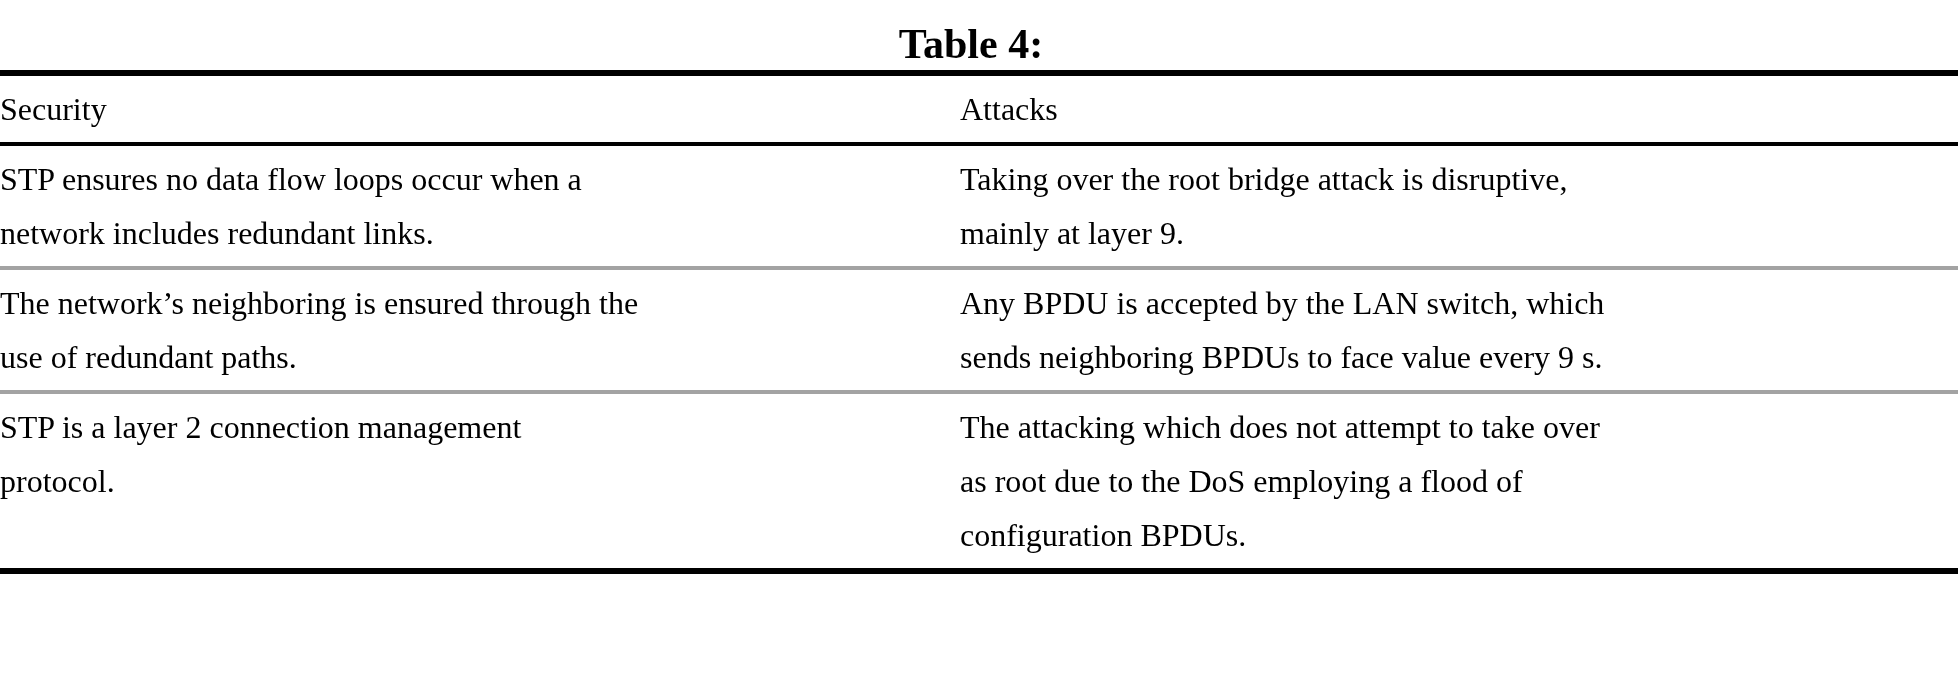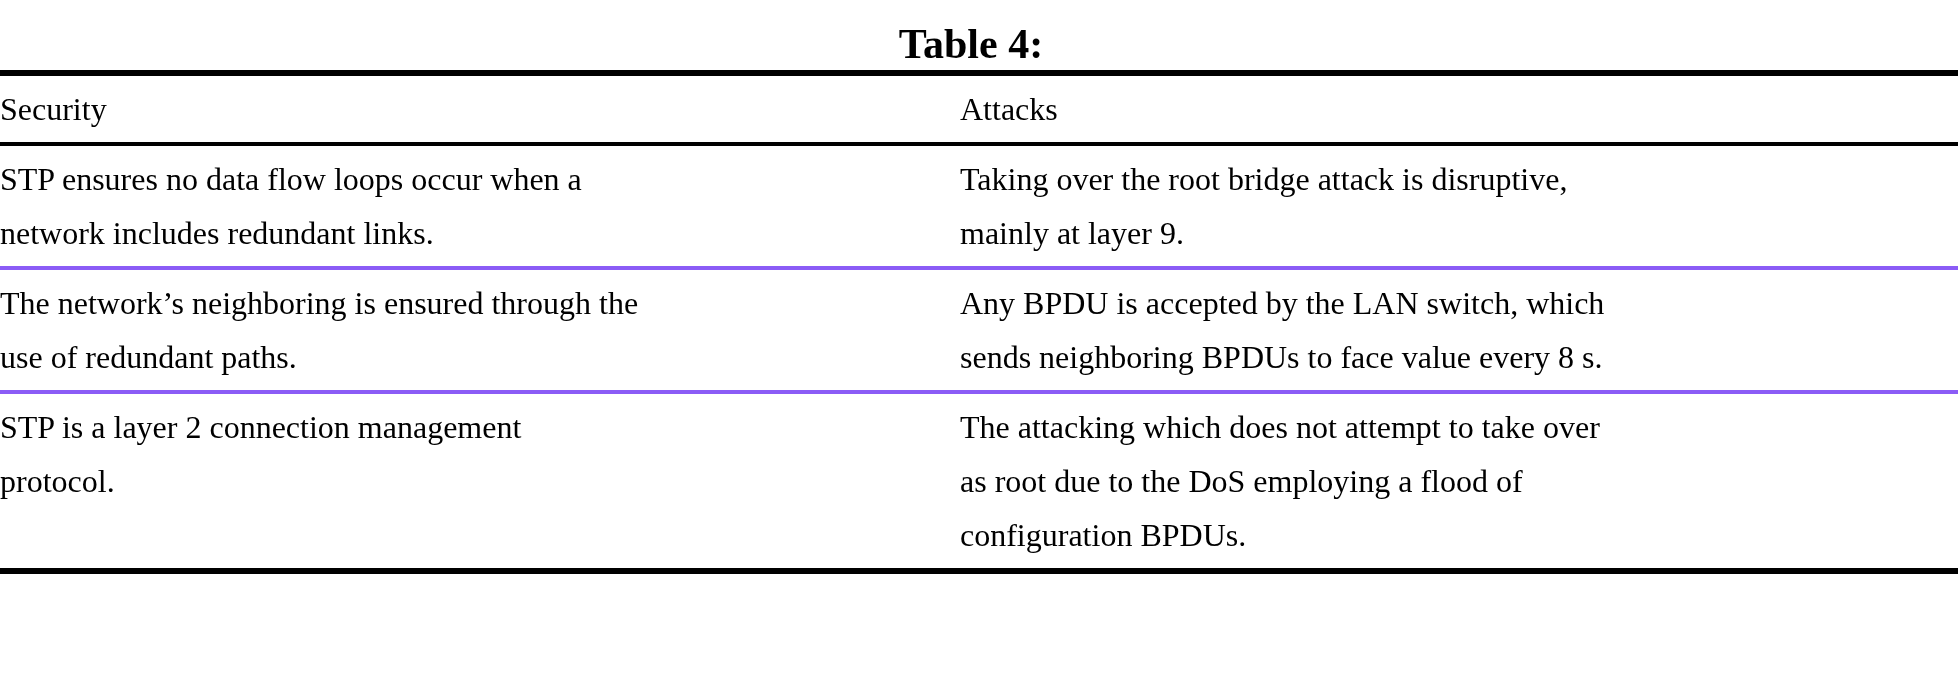--- a/index.html
+++ b/index.html
@@ -45,21 +45,21 @@
     vertical-align: top;
     font-weight: normal;
     font-size: 32px;
     line-height: 54px;
     padding: 6px 0 6px 0;
     white-space: pre-line;
     overflow: hidden;
   }
   td.sec, th.sec { padding-right: 24px; }
   thead tr { border-bottom: 4px solid #000; }
-  tbody tr { border-bottom: 4px solid #8b5cf6; }
+  tbody tr { border-bottom: 4px solid #a3a3a3; }
   tbody tr:last-child { border-bottom: none; }
 </style>
 </head>
 <body>
 
 <div class="page">
 
   <div class="caption">
     <span class="caption-label">Table 4:</span>
   </div>
@@ -79,21 +79,21 @@
       <tr>
         <td class="sec">STP ensures no data flow loops occur when a
 network includes redundant links.</td>
         <td class="att">Taking over the root bridge attack is disruptive,
 mainly at layer 9.</td>
       </tr>
       <tr>
         <td class="sec">The network’s neighboring is ensured through the
 use of redundant paths.</td>
         <td class="att">Any BPDU is accepted by the LAN switch, which
-sends neighboring BPDUs to face value every 8 s.</td>
+sends neighboring BPDUs to face value every 9 s.</td>
       </tr>
       <tr>
         <td class="sec">STP is a layer 2 connection management
 protocol.</td>
         <td class="att">The attacking which does not attempt to take over
 as root due to the DoS employing a flood of
 configuration BPDUs.</td>
       </tr>
     </tbody>
   </table>

